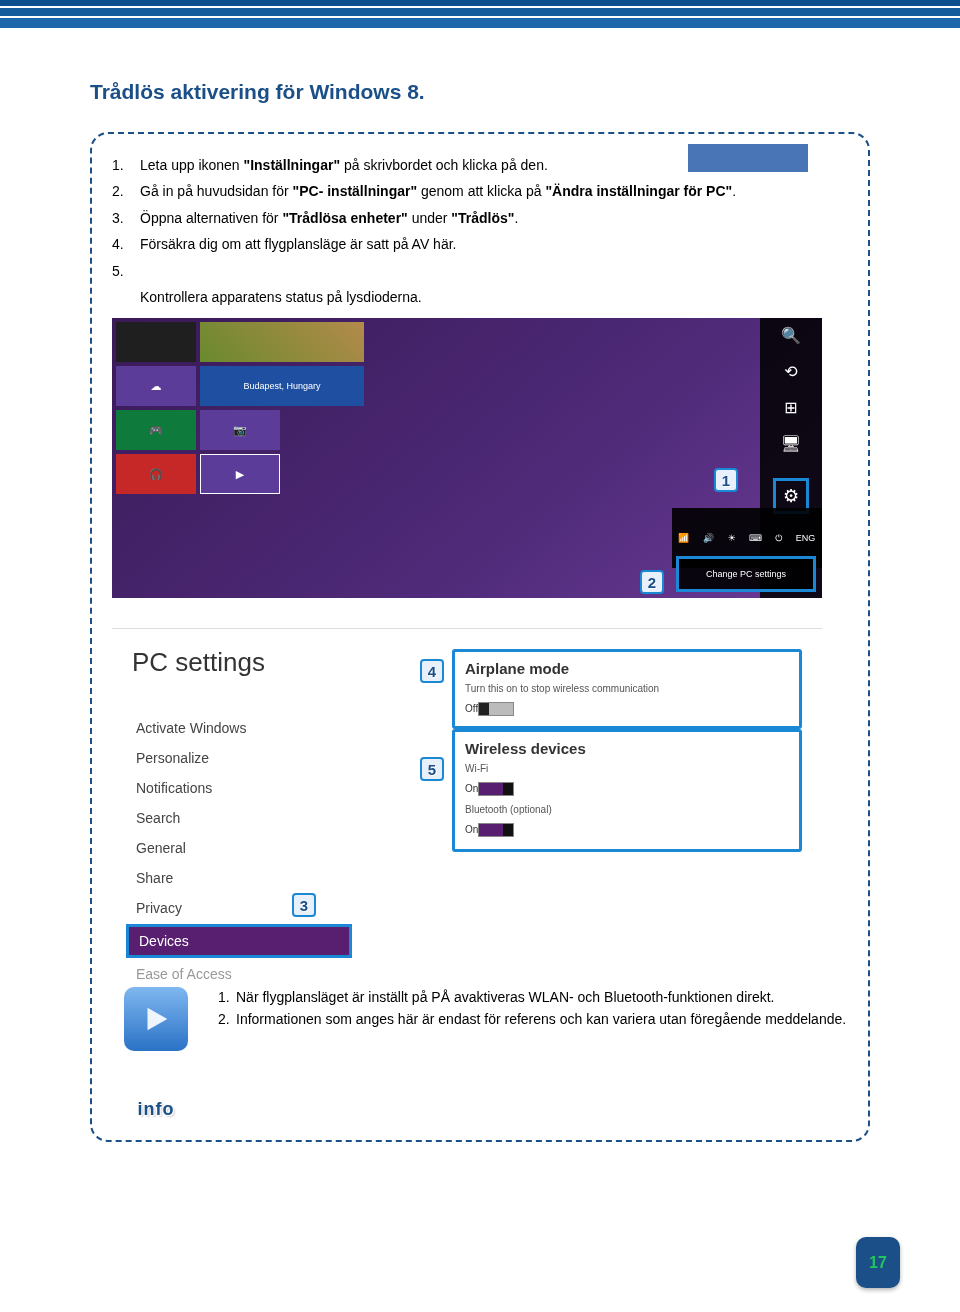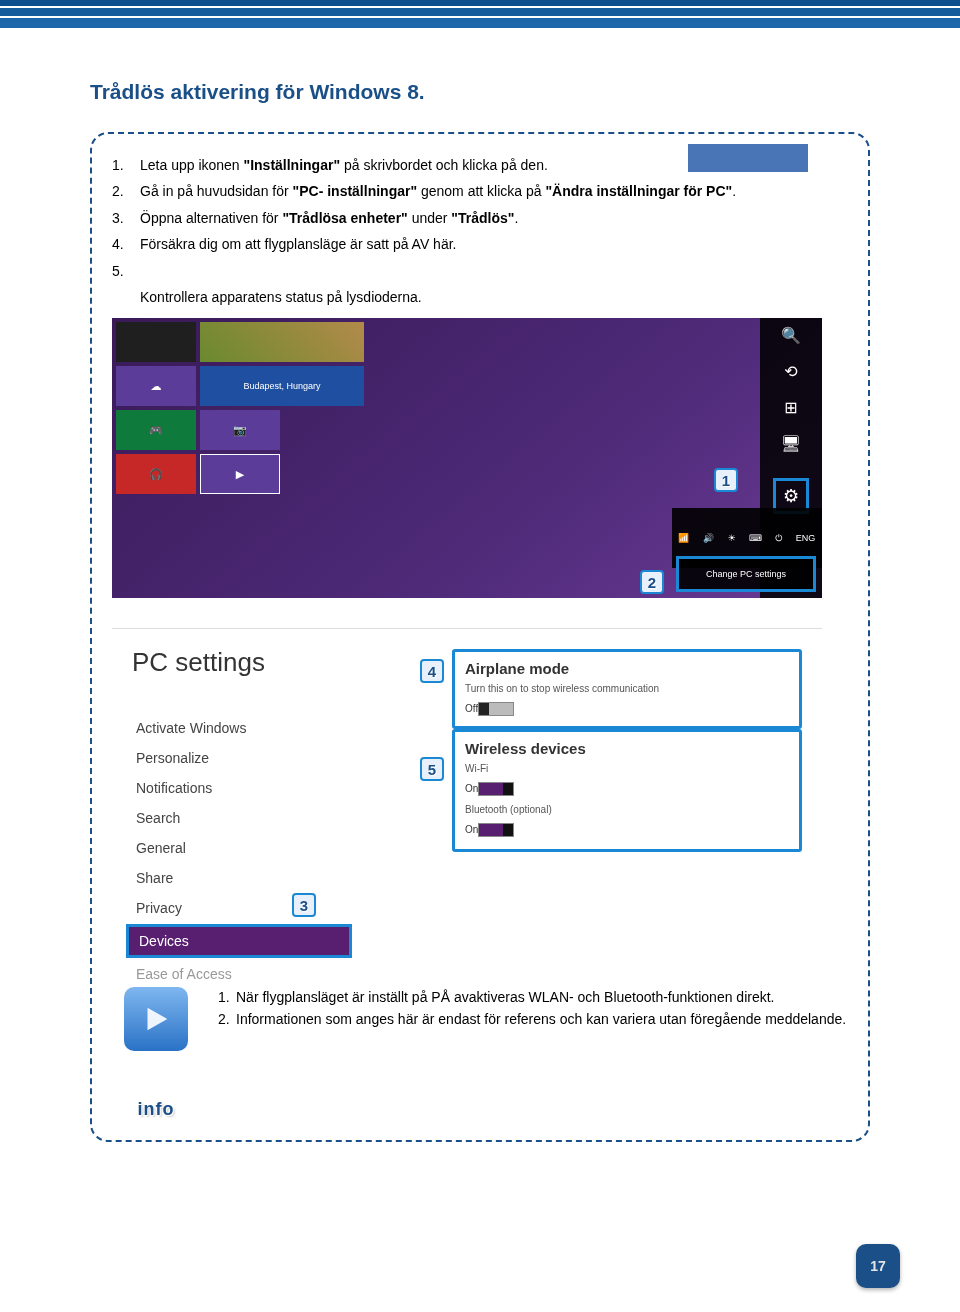--- a/index.html
+++ b/index.html
@@ -221,25 +221,25 @@
     font-size: 14px;
     line-height: 1.55;
   }
   .info-text .n { display:inline-block; width:18px; }
 
   .page-num {
     position: absolute;
     bottom: 24px;
     right: 60px;
     width: 44px;
-    height: 44px;
+    height: 51px;
     border-radius: 10px;
     background: #1a4f87;
-    color: #e5e5e5;
-    font-size: 14px;
+    color: #22c55e;
+    font-size: 16px;
     font-weight: bold;
     display:flex; align-items:center; justify-content:center;
     box-shadow: 0 2px 4px rgba(0,0,0,0.3);
   }
 </style>
 </head>
 <body>
 
 <div class="top-bars">
   <div class="bar1"></div>

